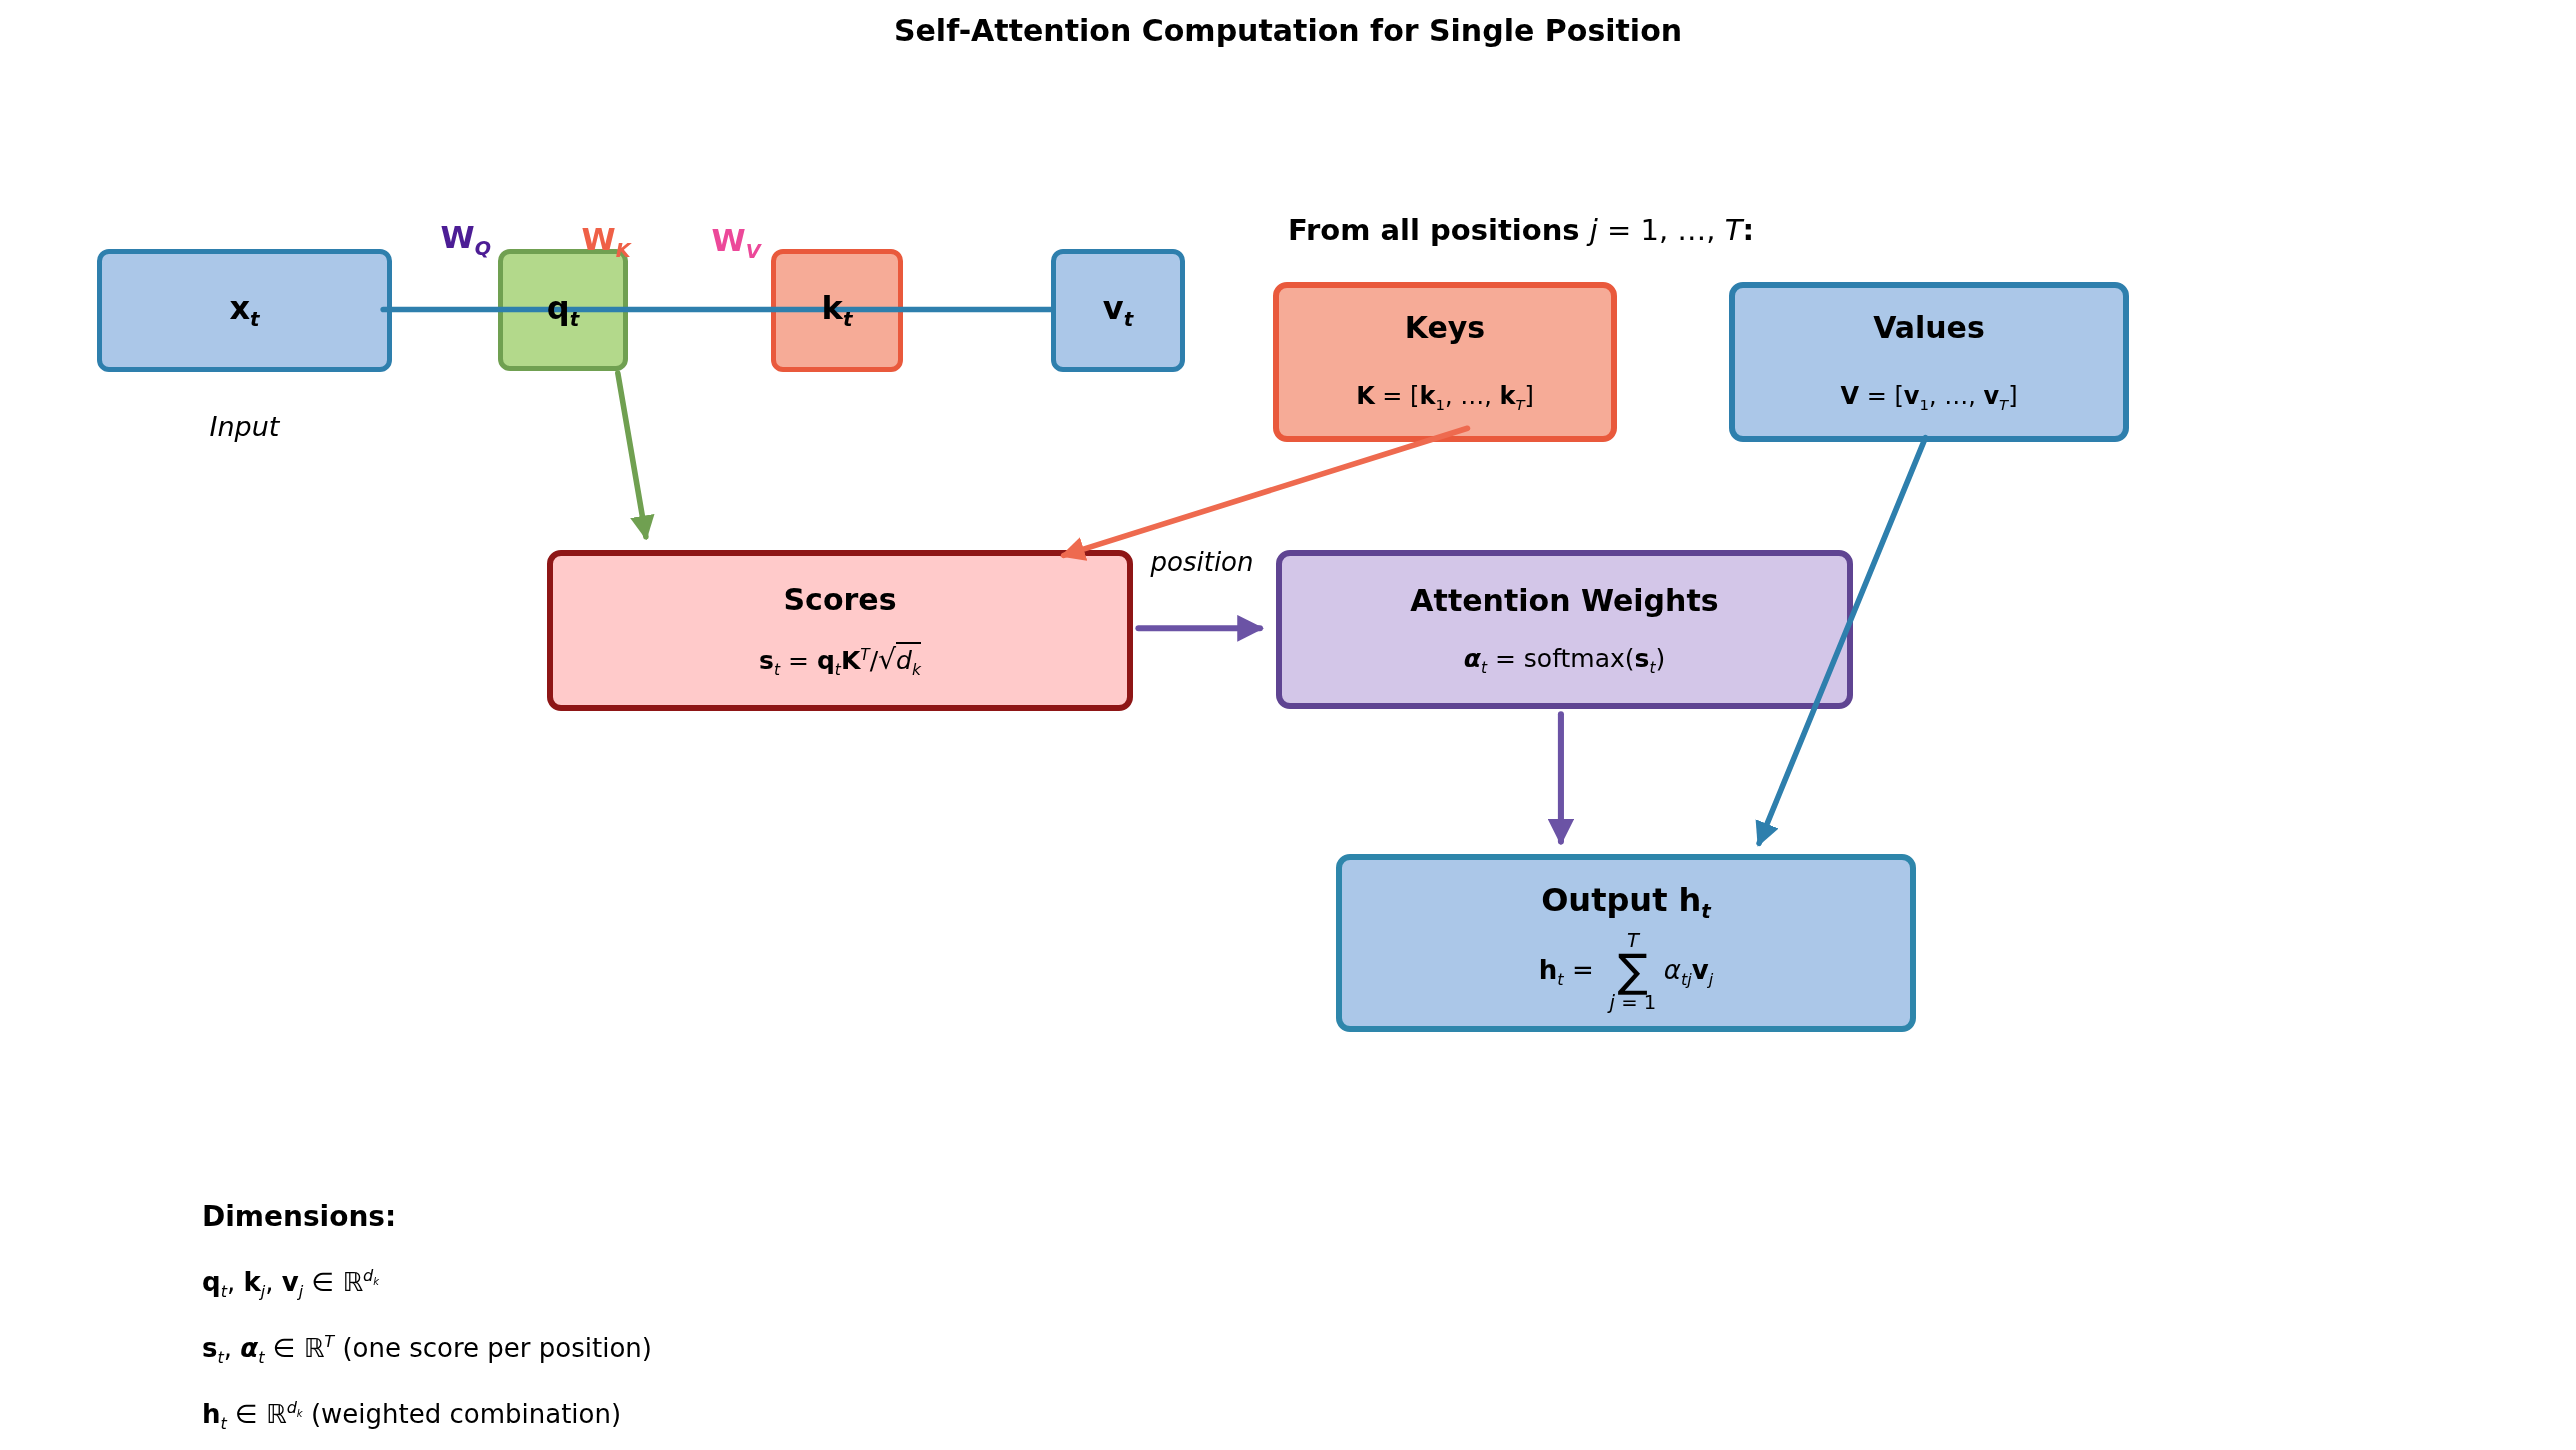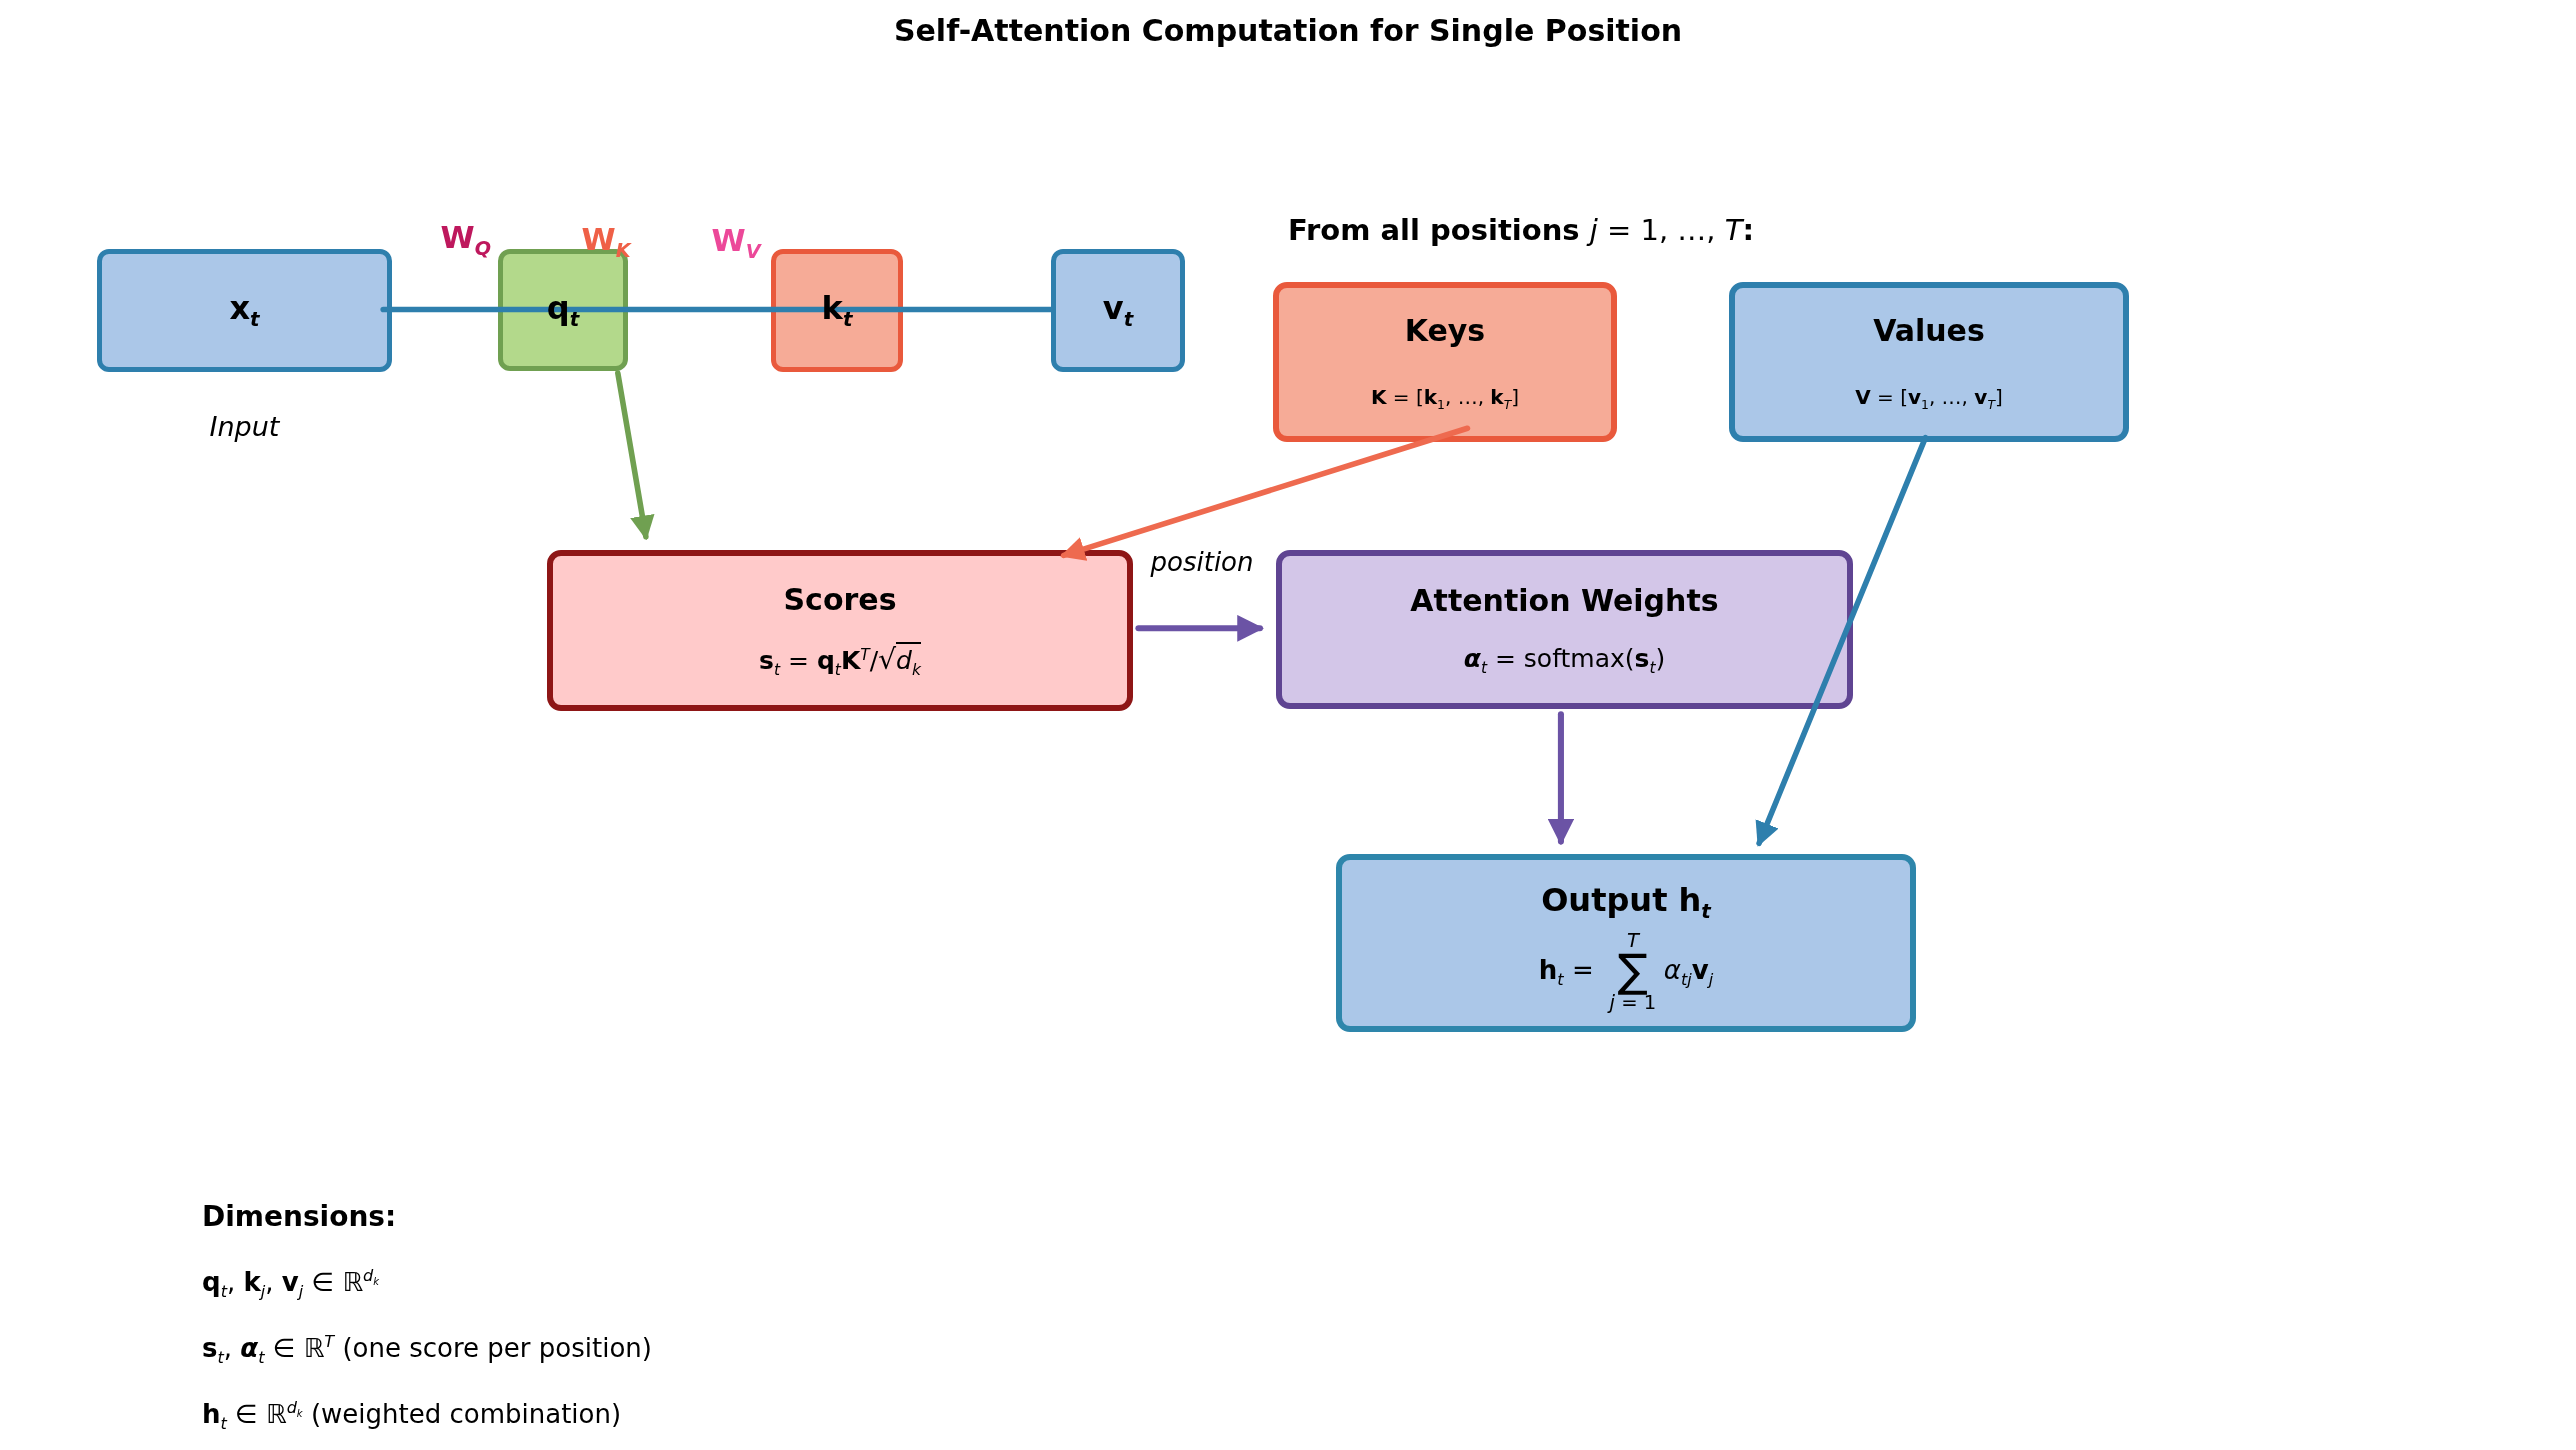--- a/index.html
+++ b/index.html
@@ -16,29 +16,29 @@
   .b-x, .b-v   { background:#abc7e8; border:5.6px solid #2e7fad; }
   .b-q         { background:#b3d98b; border:5.6px solid #70a051; }
   .b-k         { background:#f6ab97; border:5.6px solid #e9593c; }
   .b-keys      { background:#f6ab97; border:6.5px solid #e9593c; border-radius:14px; }
   .b-values    { background:#abc7e8; border:6.5px solid #2e7fad; border-radius:14px; }
   .b-scores    { background:#ffcaca; border:6.5px solid #8e1616; border-radius:14px;align-items:center; }
   .b-attn      { background:#d3c6e8; border:6.5px solid #5f4492; border-radius:14px; }
   .b-output    { background:#abc7e8; border:6.5px solid #2e86ab; border-radius:14px; }
   .small-label { font-size:32px; font-weight:bold; }
   .box-title   { font-size:30px; font-weight:bold; }
-  .box-formula { font-size:20px; margin-top:37px; }
+  .box-formula { font-size:24px; margin-top:37px; }
   .b-scores .box-formula, .b-attn .box-formula { font-size:25px; margin-top:26px; }
   sub { font-size:0.62em; }
   sup { font-size:0.62em; }
   .rad { font-size:1.12em; }
   .ol  { border-top:2.3px solid #000; padding-top:1.9px; }
   
   .wlab { position:absolute; font-size:31px; font-weight:bold; z-index:6; }
-  .w-q { color:#be185d; text-align:right; }
+  .w-q { color:#4c1d95; text-align:right; }
   .w-k { color:#ef6047; text-align:center; }
   .w-v { color:#ec4899; text-align:center; }
   
   #title { position:absolute; left:0; top:13px; width:100%; text-align:center;
            font-size:30px; font-weight:bold; }
   #input-caption { position:absolute; font-style:italic; font-size:27px; text-align:center; }
   #from-all { position:absolute; font-size:29px; }
   #softmax-label { position:absolute; font-style:italic; font-size:26px; text-align:center; z-index:6; }
   
   .sum-row { display:flex; align-items:center; justify-content:center; font-size:26px; margin-top:7.5px; }

